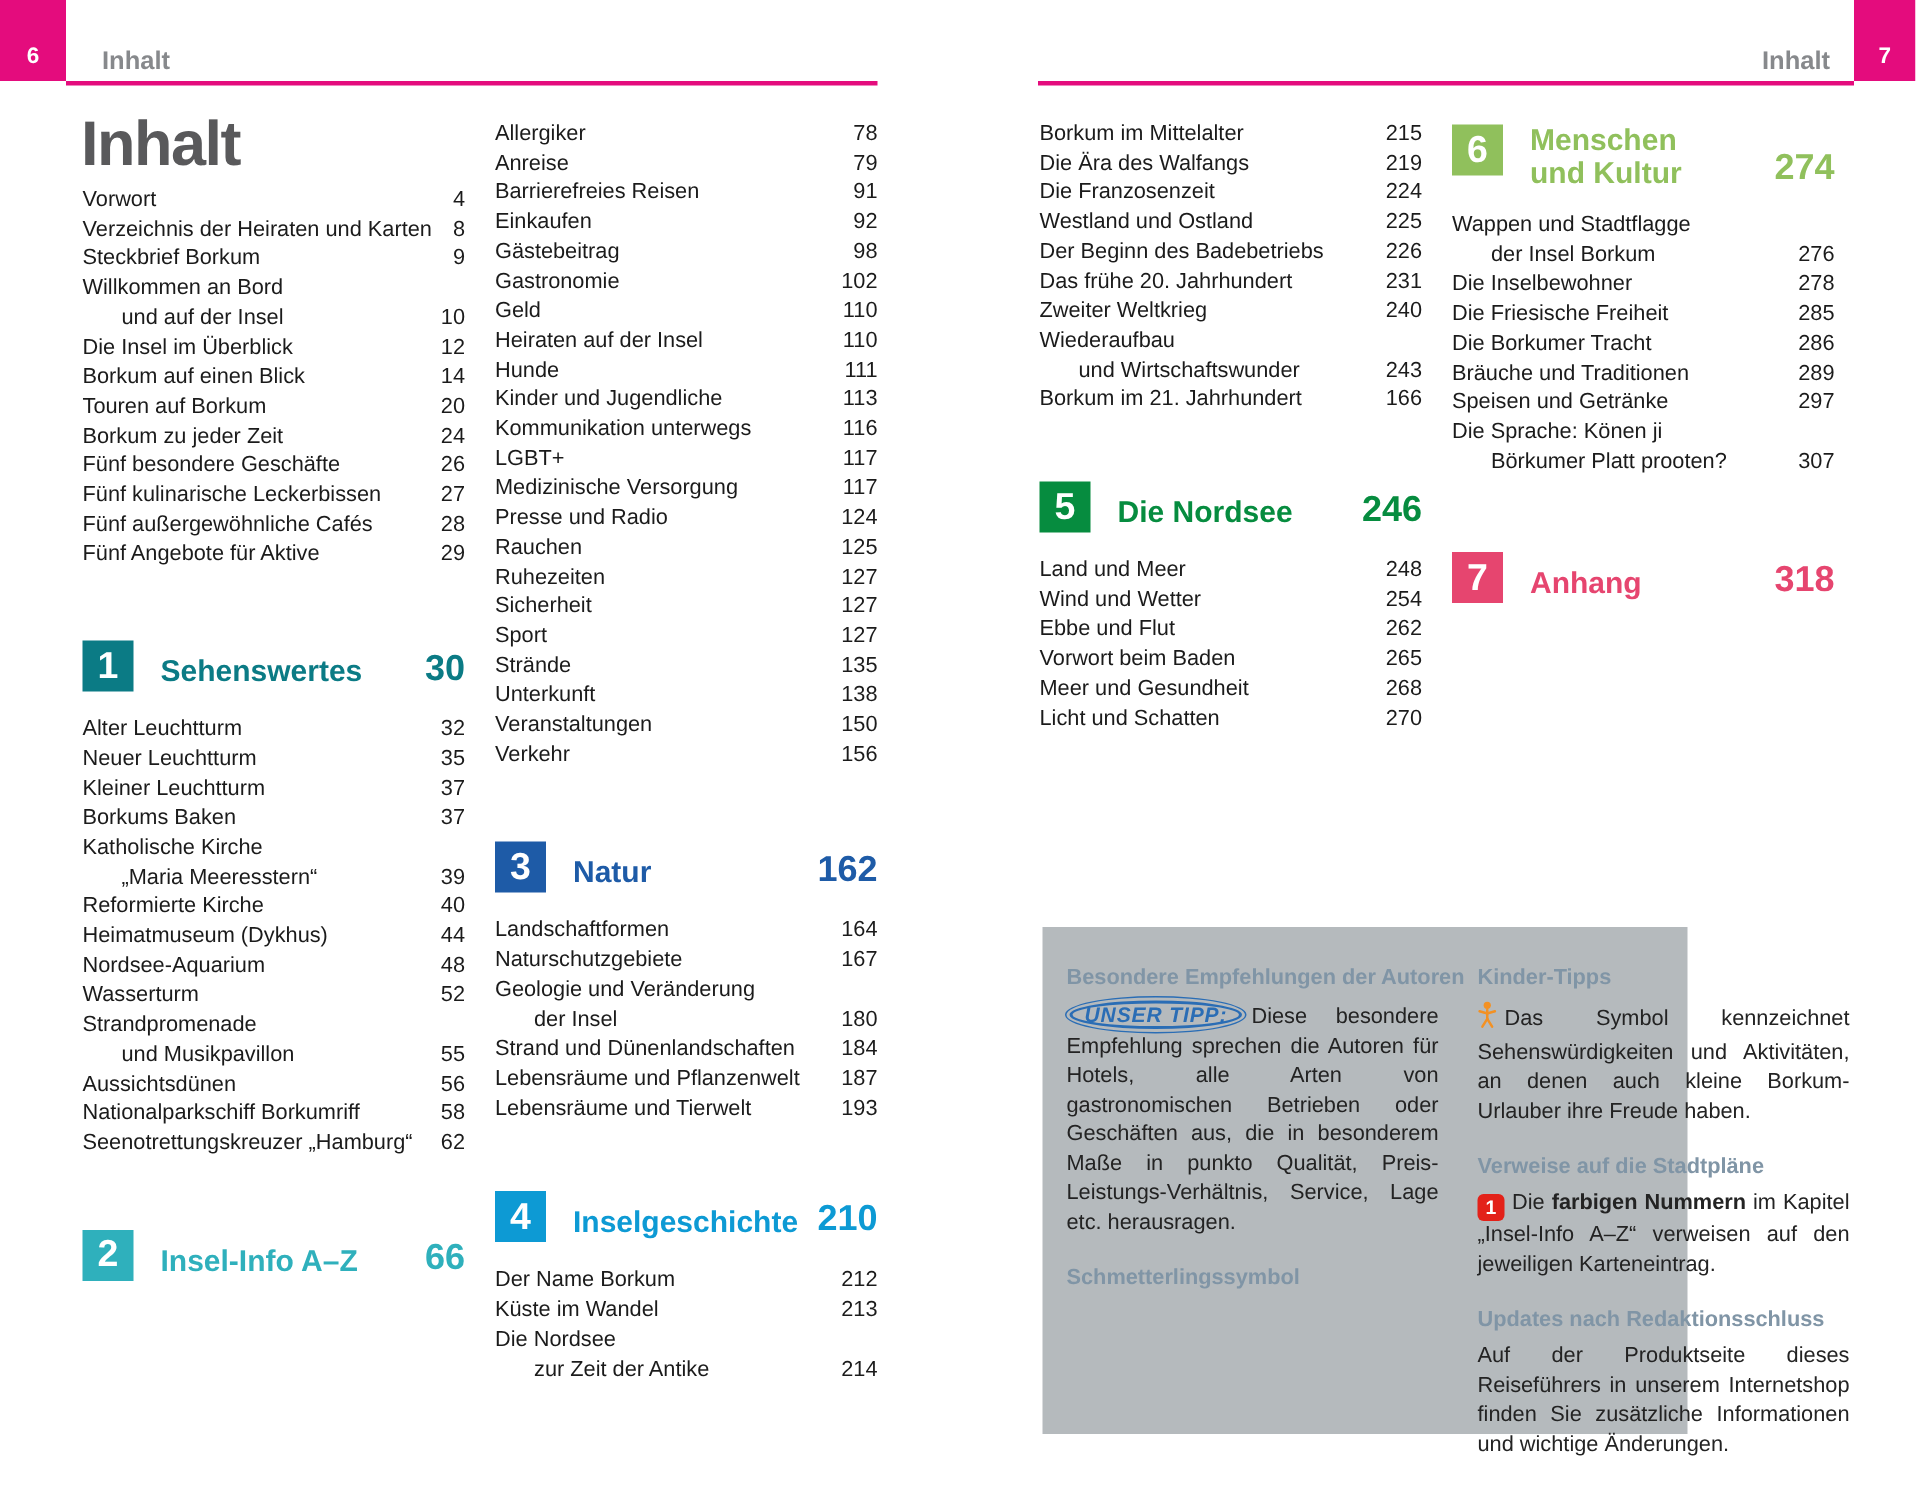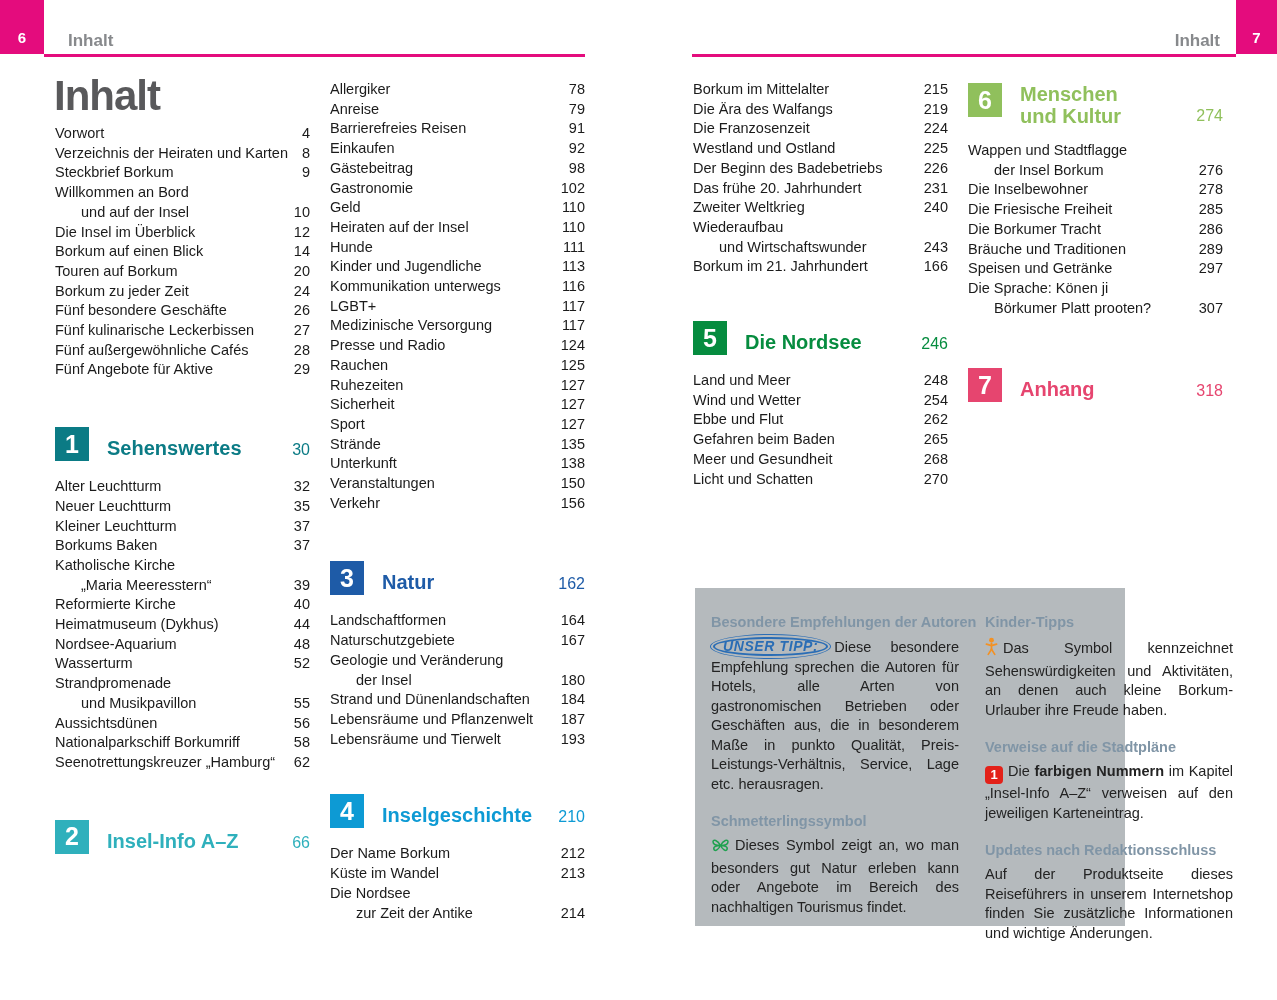--- a/index.html
+++ b/index.html
@@ -27,36 +27,36 @@
   #col3{left:693px;top:80px;}
   #col4{left:968px;top:83px;}
   .entry{display:flex;justify-content:space-between;font-size:14.5px;line-height:19.7px;}
   .entry .lbl{white-space:nowrap;}
   .entry .pg{margin-left:8px;}
   .entry.indent{padding-left:26px;align-items:flex-end;}
   .sec{display:flex;align-items:flex-end;}
   .numbox{width:34px;height:34px;flex:0 0 34px;display:flex;align-items:center;justify-content:center;
     color:#fff;font-size:25px;font-weight:bold;}
   .slabel{font-size:20px;font-weight:bold;margin-left:18px;white-space:nowrap;line-height:1;padding-bottom:3px;}
-  .spage{margin-left:auto;font-size:16px;font-weight:normal;line-height:1;padding-bottom:3px;}
+  .spage{margin-left:auto;font-size:24px;font-weight:bold;line-height:1;padding-bottom:3px;}
   .sec6{align-items:flex-start;}
   .slabel2{display:flex;flex-direction:column;margin-left:18px;font-size:20px;font-weight:bold;line-height:22px;}
   .sec6 .spage{align-self:flex-end;}
   .mt47{margin-top:47px;}.mt48{margin-top:48px;}.mt45{margin-top:45px;}.mt44{margin-top:44px;}
   .mt50{margin-top:50px;}.mt16{margin-top:16px;}.mt14{margin-top:14px;}
   
   .teal{color:#0b7b85;}  .teal-bg{background:#0b7b85;}
   .cyan{color:#2fb0bc;}  .cyan-bg{background:#2fb0bc;}
   .blue{color:#1e5ba7;}  .blue-bg{background:#1e5ba7;}
   .lblue{color:#0d9ad4;} .lblue-bg{background:#0d9ad4;}
   .green{color:#068c3f;} .green-bg{background:#068c3f;}
   .lgreen{color:#90c05c;}.lgreen-bg{background:#90c05c;}
   .pink{color:#e6456f;}  .pink-bg{background:#e6456f;}
   
-  #infobox{position:absolute;left:695px;top:588px;width:430px;height:338px;background:#b5babd;}
+  #infobox{position:absolute;left:695px;top:618px;width:430px;height:338px;background:#b5babd;}
   .gcol{position:absolute;top:26px;width:248px;}
   #gcol-left{left:16px;}
   #gcol-right{left:290px;}
   .ghead{font-size:14.5px;font-weight:bold;color:#8095a6;margin:0 0 7px 0;white-space:nowrap;}
   .gpara{font-size:14.5px;line-height:19.5px;color:#232323;text-align:justify;margin:0 0 19px 0;}
   .tipp{display:inline-block;border:2px solid #2a6db5;outline:1.5px solid #2a6db5;outline-offset:2px;
     border-radius:50%;padding:0 8px;margin:0 6px 0 2px;color:#2a6db5;font-weight:bold;font-style:italic;
     font-size:14px;letter-spacing:.6px;text-transform:uppercase;line-height:15px;vertical-align:1px;}
   .inline-icon{display:inline-block;vertical-align:-3px;margin-right:5px;}
   .rednum{display:inline-block;width:18px;height:18px;background:#e32119;color:#fff;font-weight:bold;
@@ -426,21 +426,21 @@
       </div>
       <div class="entry">
         <span class="lbl">Wind und Wetter</span>
         <span class="pg">254</span>
       </div>
       <div class="entry">
         <span class="lbl">Ebbe und Flut</span>
         <span class="pg">262</span>
       </div>
       <div class="entry">
-        <span class="lbl">Gefahren beim Baden</span>
+        <span class="lbl">Vorwort beim Baden</span>
         <span class="pg">265</span>
       </div>
       <div class="entry">
         <span class="lbl">Meer und Gesundheit</span>
         <span class="pg">268</span>
       </div>
       <div class="entry">
         <span class="lbl">Licht und Schatten</span>
         <span class="pg">270</span>
       </div>
@@ -501,26 +501,20 @@
     <span class="slabel pink">Anhang</span>
     <span class="spage pink">318</span>
   </div>
 </div>
 
 <div id="infobox">
   <div class="gcol" id="gcol-left">
     <p class="ghead">Besondere Empfehlungen der Autoren</p>
     <p class="gpara"><span class="tipp">Unser Tipp:</span><span>Diese besondere Empfehlung sprechen die Autoren für Hotels, alle Arten von gastronomischen Betrieben oder Geschäften aus, die in besonderem Maße in punkto Qualität, Preis-Leistungs-Verhältnis, Service, Lage etc. herausragen.</span></p>
     <p class="ghead">Schmetterlingssymbol</p>
-    <p class="gpara"><span class="inline-icon"><svg width="19" height="15" viewBox="0 0 20 16">
-            <g fill="none" stroke="#1fa14f" stroke-width="1.6" stroke-linejoin="round">
-              <path d="M10 8 C7 2 2 1 2 4 C2 7 6 8 10 8 C6 8 2 9 3 12 C4 15 8 12 10 8 Z"></path>
-              <path d="M10 8 C13 2 18 1 18 4 C18 7 14 8 10 8 C14 8 18 9 17 12 C16 15 12 12 10 8 Z"></path>
-            </g>
-          </svg></span><span>Dieses Symbol zeigt an, wo man besonders gut Natur erleben kann oder Angebote im Bereich des nachhaltigen Tourismus findet.</span></p>
   </div>
   <div class="gcol" id="gcol-right">
     <p class="ghead">Kinder-Tipps</p>
     <p class="gpara"><span class="inline-icon"><svg width="13" height="19" viewBox="0 0 14 20">
             <circle cx="7" cy="3.2" r="2.6" fill="#f39123"></circle>
             <g stroke="#f39123" stroke-width="1.8" stroke-linecap="round" fill="none">
               <path d="M7 6.5 L7 13"></path>
               <path d="M1.5 7.5 L7 9 L12.5 7.5"></path>
               <path d="M7 13 L3.5 18.5"></path>
               <path d="M7 13 L10.5 18.5"></path>

